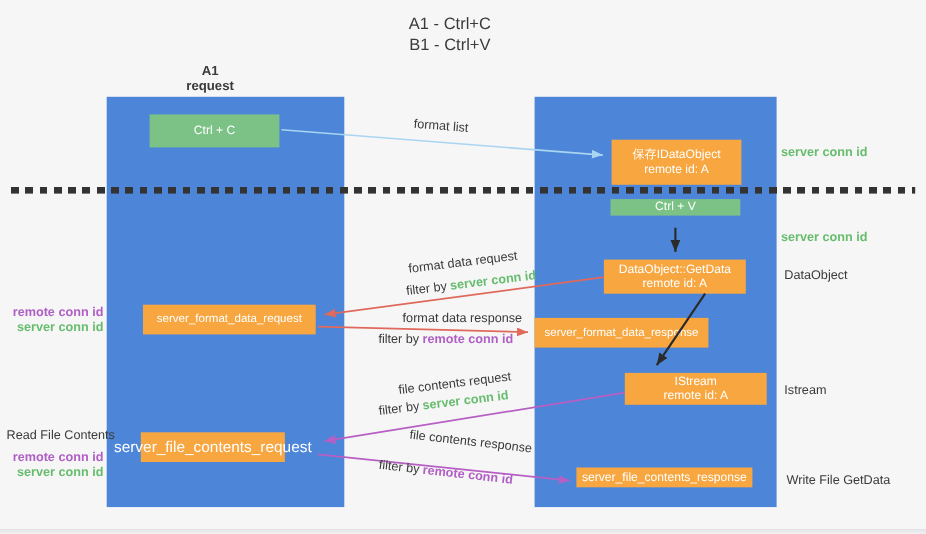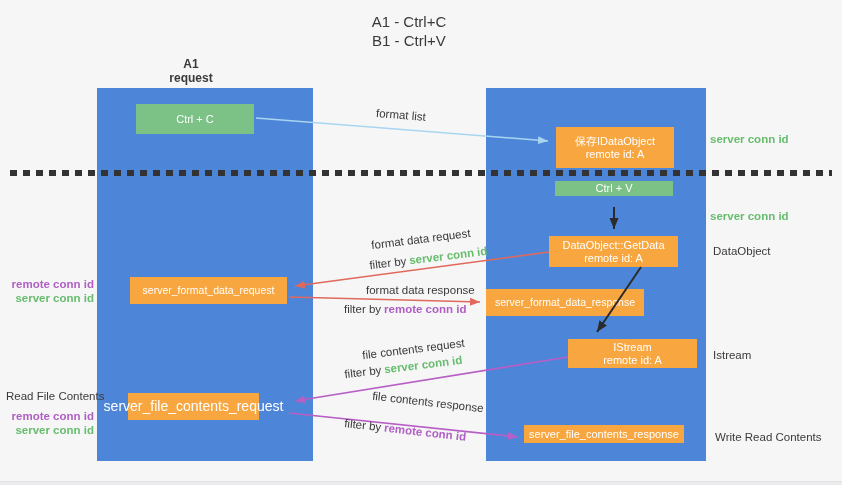--- a/index.html
+++ b/index.html
@@ -121,21 +121,21 @@
   </div>
 
   <div class="box orange" id="box-file-resp">
     <span>server_file_contents_response</span>
   </div>
 
   <div class="side-label lbl-green" id="lbl-serverconn-top">server conn id</div>
   <div class="side-label lbl-green" id="lbl-serverconn-mid">server conn id</div>
   <div class="side-label" id="lbl-dataobject">DataObject</div>
   <div class="side-label" id="lbl-istream">Istream</div>
-  <div class="side-label" id="lbl-write-file">Write Read Contents</div>
+  <div class="side-label" id="lbl-write-file">Write File GetData</div>
 
   <div class="left-pair" id="pair-1">
     <div class="side-label lbl-purple" style="position:static">remote conn id</div>
     <div class="side-label lbl-green" style="position:static">server conn id</div>
   </div>
   <div class="side-label" id="lbl-read-file">Read File Contents</div>
   <div class="left-pair" id="pair-2">
     <div class="side-label lbl-purple" style="position:static">remote conn id</div>
     <div class="side-label lbl-green" style="position:static">server conn id</div>
   </div>

